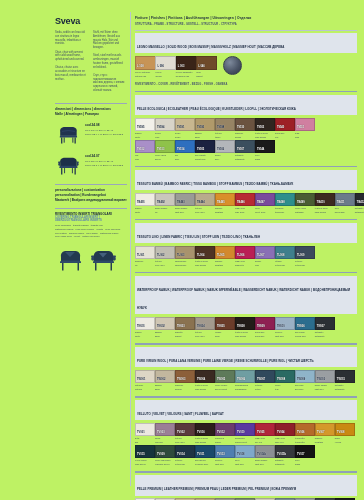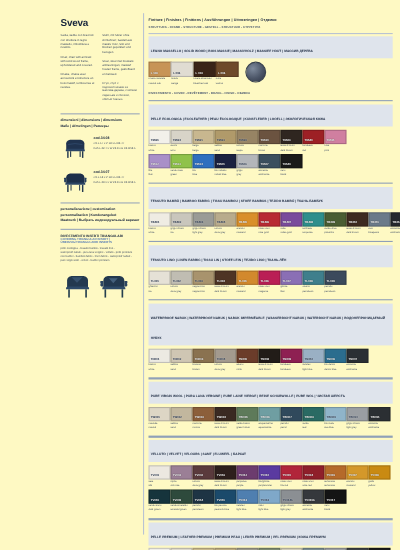--- a/index.html
+++ b/index.html
@@ -3,21 +3,21 @@
 <meta charset="utf-8">
 <style>
   html,body{margin:0;padding:0;}
   body{
     width:364px;height:500px;
     background:#ffffff;
     font-family:"Liberation Sans", sans-serif;
     color:#1b2a44;
     overflow:hidden;
   }
-  .page{position:relative;width:364px;height:500px;background:#fef9c3;}
+  .page{position:relative;width:364px;height:500px;background:#bef264;}
 
   
   .left{position:absolute;left:55px;top:16px;width:72px;}
   .prod-title{font-size:9px;font-weight:bold;letter-spacing:-0.2px;color:#16243c;margin:0 0 5px 0;}
   .desc-grid{display:flex;gap:5px;}
   .desc-col{width:33px;}
   .desc-p{font-size:2.6px;line-height:1.45;color:#3d4c63;margin:0 0 4.5px 0;}
   .rule{height:1px;background:#9aa7ba;margin:6px 0 3px 0;}
   .sec-head{font-size:3.1px;font-weight:bold;color:#16243c;line-height:1.5;margin:0;}
   .dim-block{display:flex;gap:4px;margin-top:5px;align-items:flex-start;}

